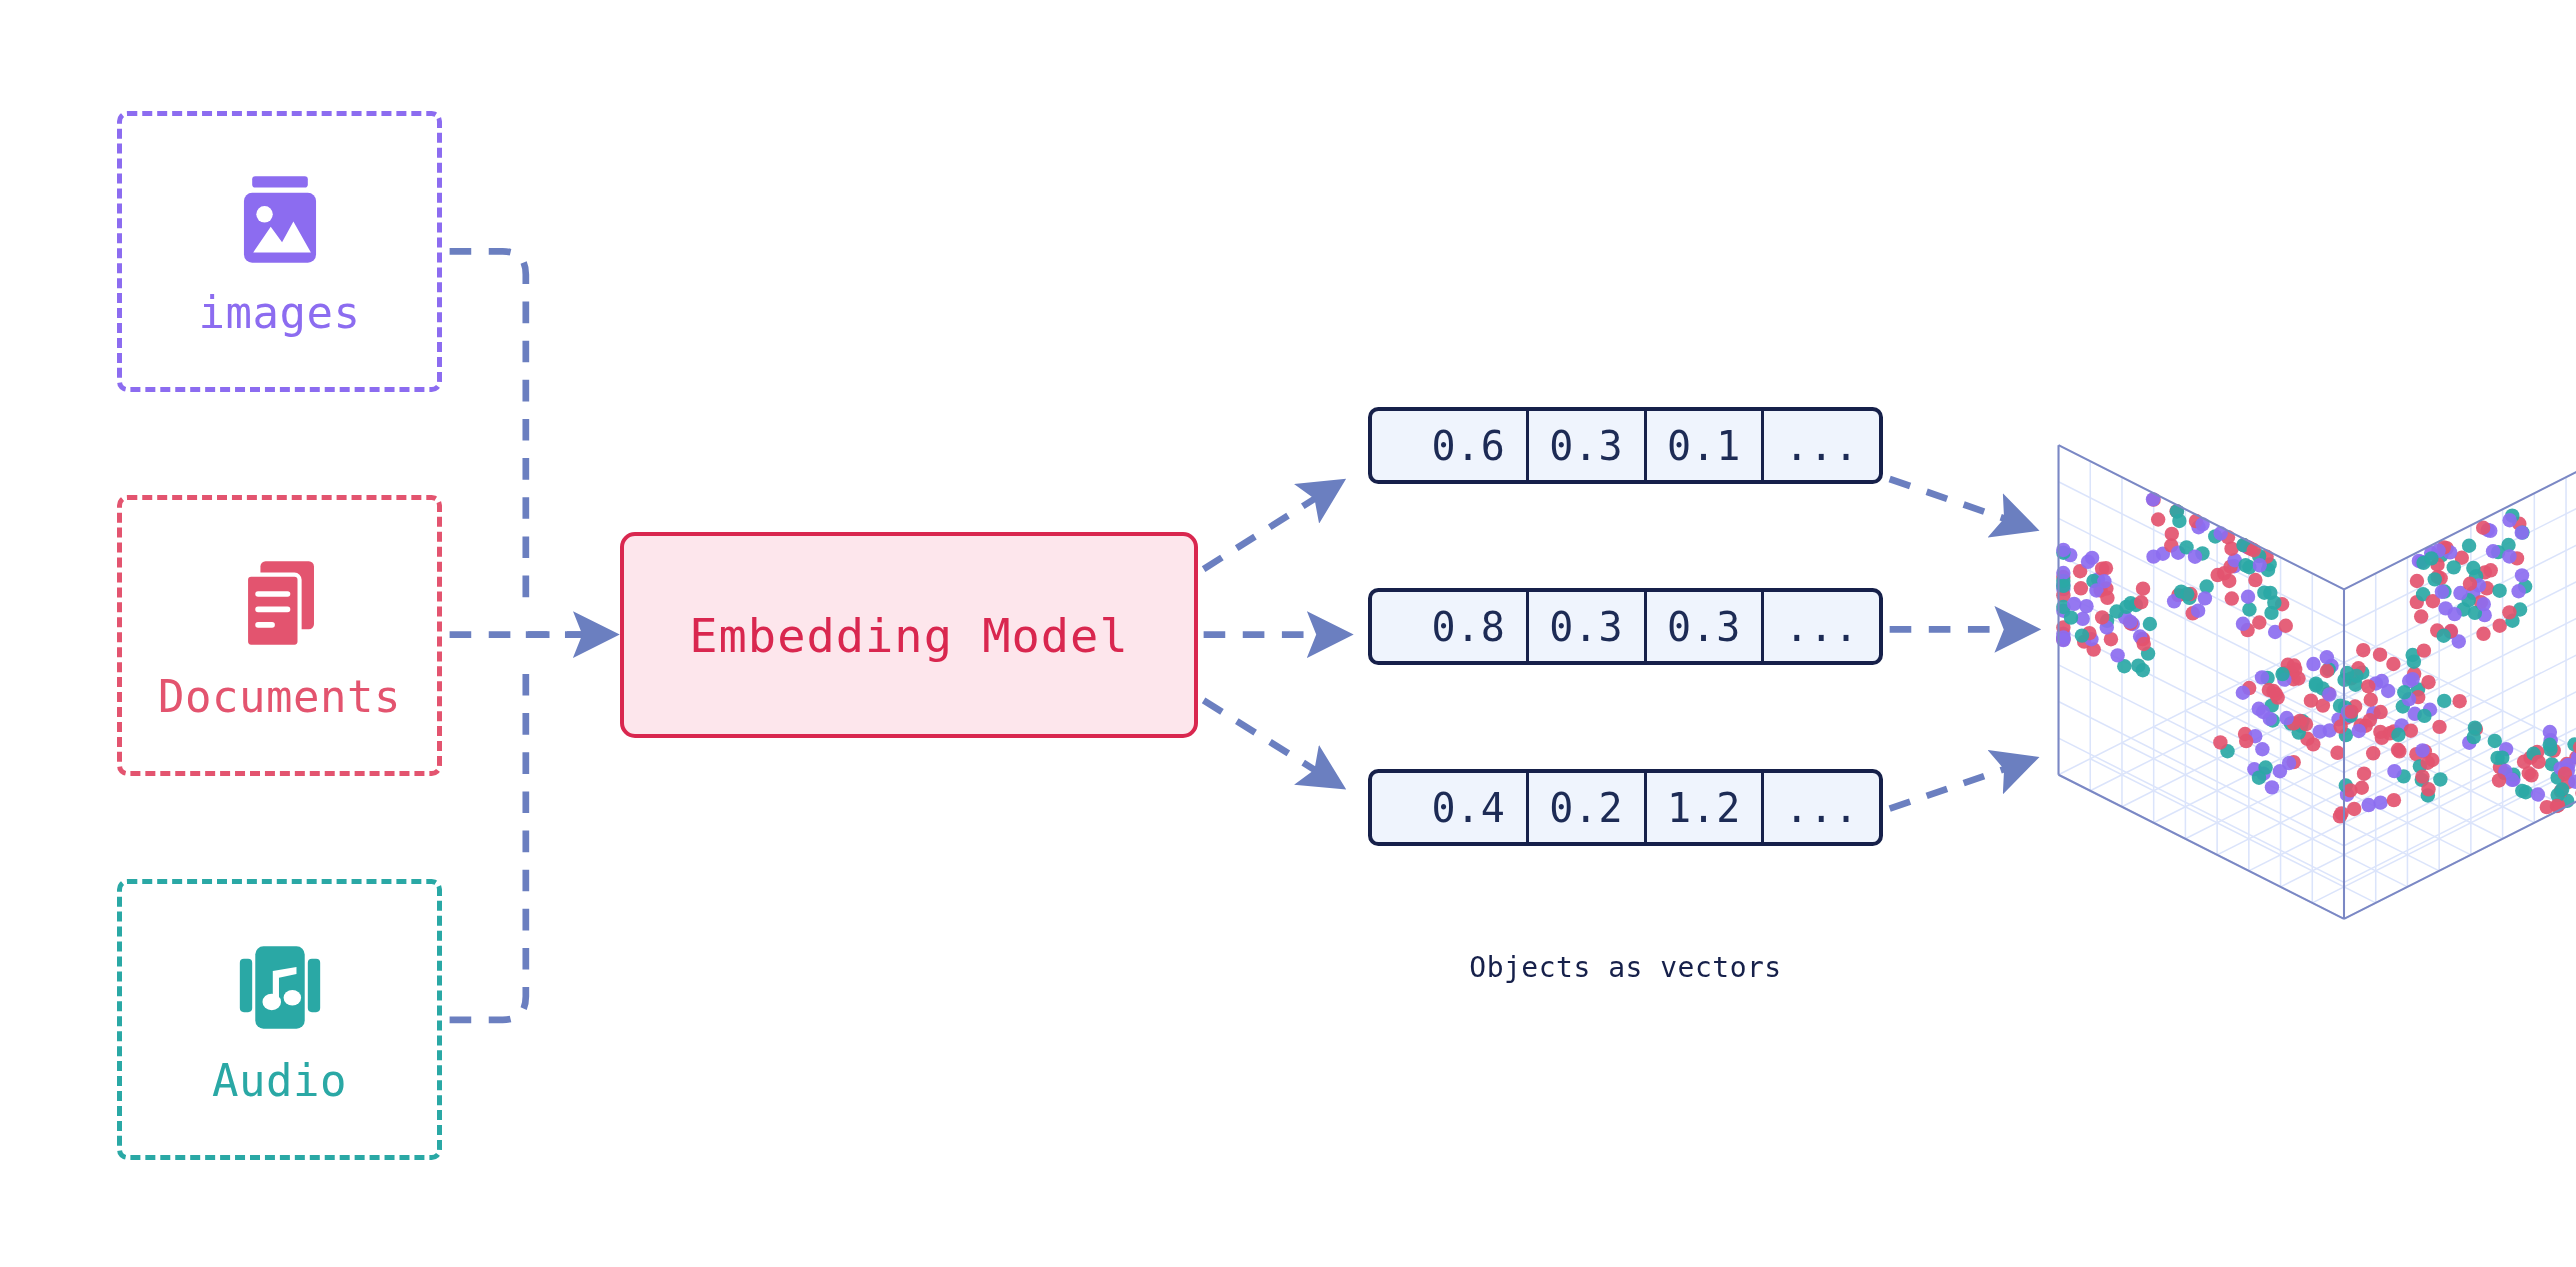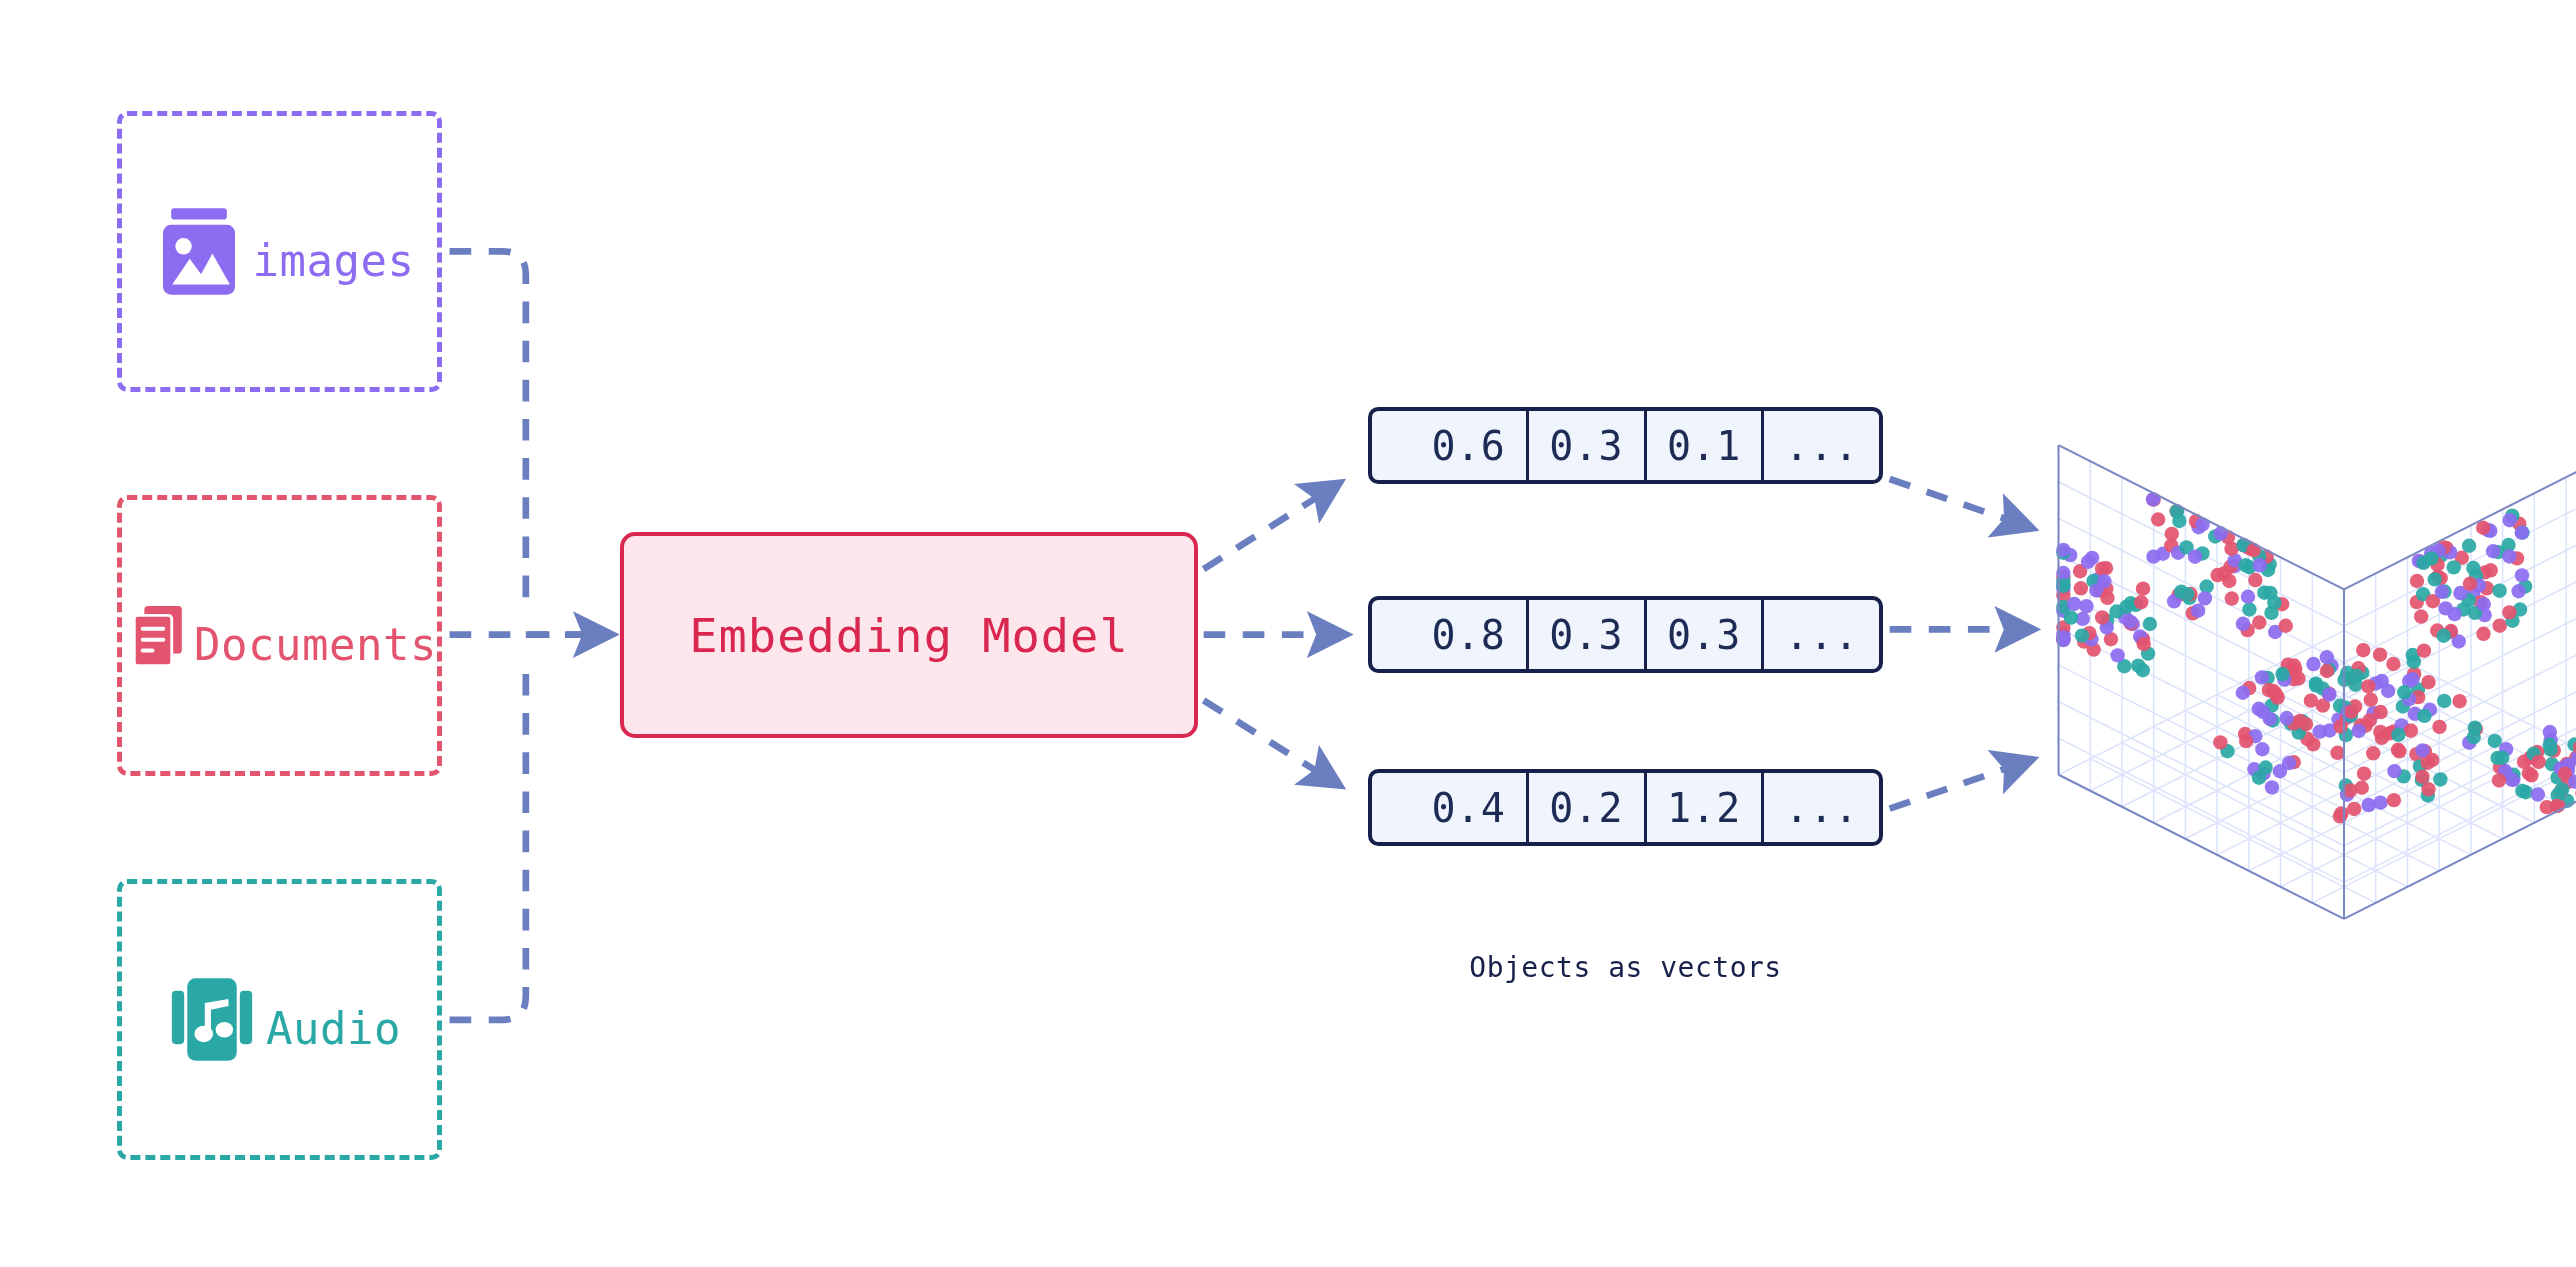--- a/index.html
+++ b/index.html
@@ -4,21 +4,21 @@
 <style>
   html,body{margin:0;padding:0;background:#ffffff;}
   body{width:2776px;height:1267px;position:relative;overflow:hidden;
        font-family:"DejaVu Sans Mono","Liberation Mono",monospace;}
 
   .stage{position:absolute;inset:0;}
 
   
   .src-box{position:absolute;width:325px;height:281px;border-style:dashed;
            border-width:5.2px;border-radius:10.3px;box-sizing:border-box;
-           display:flex;flex-direction:row;align-items:center;
+           display:flex;flex-direction:column;align-items:center;
            justify-content:center;}
   .src-icon{width:108px;height:103px;display:block;}
   .src-label{margin-top:19.6px;font-size:44px;letter-spacing:0.5px;line-height:1;}
 
   #box-images{left:117px;top:111px;border-color:#8c6cf0;}
   #box-images .src-label{color:#8c6cf0;}
   #box-documents{left:117px;top:495px;border-color:#e3546f;}
   #box-documents .src-label{color:#e3546f;}
   #box-audio{left:117px;top:879px;border-color:#2aa8a5;}
   #box-audio .src-label{color:#2aa8a5;}
@@ -32,21 +32,21 @@
 
   
   .vec-row{position:absolute;left:1368px;width:515px;height:77px;
            border:4.6px solid #16204a;border-radius:10.3px;background:#eff4fd;
            box-sizing:border-box;display:flex;overflow:hidden;padding-left:39px;}
   .vec-cell{flex:1 1 0;display:flex;align-items:center;justify-content:center;
             border-right:3.6px solid #16204a;color:#1d2b55;font-size:40px;
             letter-spacing:0.5px;box-sizing:border-box;}
   .vec-cell:last-child{border-right:none;}
   #vec-row-0{top:407px;}
-  #vec-row-1{top:588px;margin-top:8px;}
+  #vec-row-1{top:588px;}
   #vec-row-2{top:769px;}
 
   #vectors-caption{position:absolute;left:1368px;top:951px;width:515px;
                    text-align:center;color:#16204a;font-size:28px;letter-spacing:0.5px;}
 
   
   #cube-wrap{position:absolute;left:1999px;top:234px;width:690px;height:788px;}
   #cube-wrap svg{width:100%;height:100%;display:block;}
 
   

